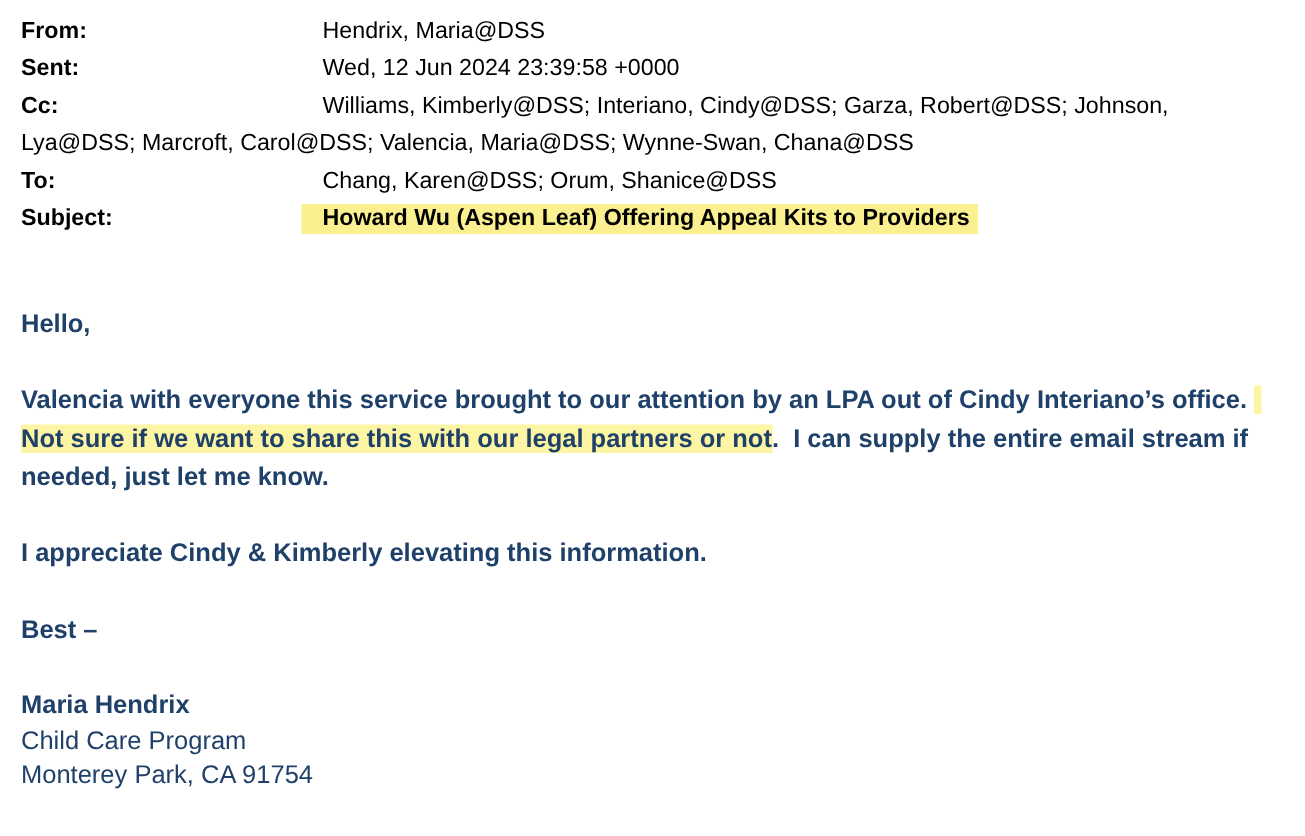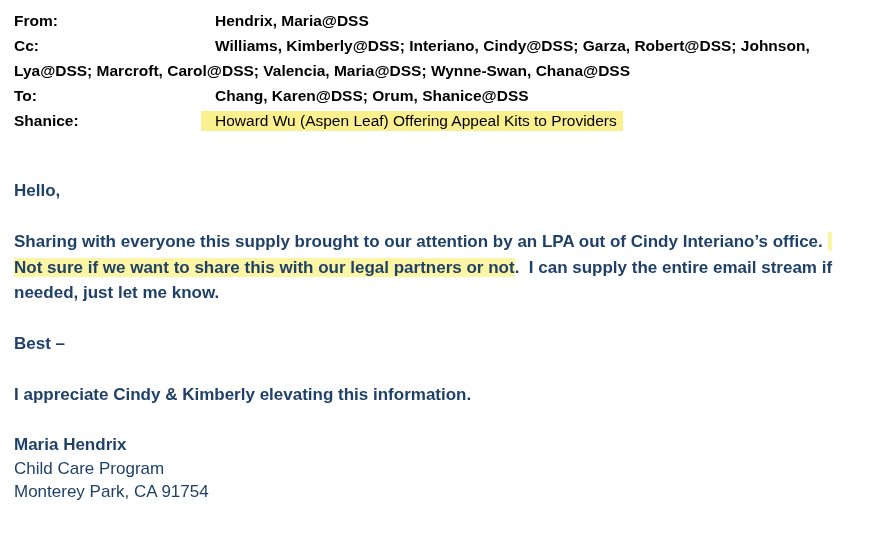--- a/index.html
+++ b/index.html
@@ -9,22 +9,22 @@
     background: #ffffff;
     font-family: "Liberation Sans", sans-serif;
     overflow: hidden;
   }
   .page { padding: 8px 10px 0 14px; width: 846px; }
 
   
   .headers { color: var(--header-color, #000); }
   .hrow { position: relative; font-size: 15.5px; line-height: 25px; }
   .hlabel { position: absolute; left: 0; top: 0; font-weight: 700; }
-  .hvalue { white-space: pre-wrap; text-indent: 201px; font-weight: bold; }
-  .hvalue.subject { text-indent: 187px; font-weight: 400; }
+  .hvalue { white-space: pre-wrap; text-indent: 201px; }
+  .hvalue.subject { text-indent: 187px; font-weight: 700; }
   .subj-hl { background: var(--subject-hl, #faf08f); padding: 1px 6px 2px 14px; }
 
   
   .body-block { margin-top: 45px; }
   .para {
     margin: 0 0 25.5px 0;
     font-size: 17px;
     line-height: 25.5px;
     color: var(--body-color, #1f4169);
     white-space: pre-wrap;
@@ -45,37 +45,41 @@
 </head>
 <body>
 
 <div class="page">
   <div class="headers">
       <div class="hrow">
         <span class="hlabel">From:</span>
         <div class="hvalue">Hendrix, Maria@DSS</div>
       </div>
       <div class="hrow">
+        <span class="hlabel">Sent:</span>
+        <div class="hvalue">Wed, 12 Jun 2024 23:39:58 +0000</div>
+      </div>
+      <div class="hrow">
         <span class="hlabel">Cc:</span>
         <div class="hvalue">Williams, Kimberly@DSS; Interiano, Cindy@DSS; Garza, Robert@DSS; Johnson,
 Lya@DSS; Marcroft, Carol@DSS; Valencia, Maria@DSS; Wynne-Swan, Chana@DSS</div>
       </div>
       <div class="hrow">
         <span class="hlabel">To:</span>
         <div class="hvalue">Chang, Karen@DSS; Orum, Shanice@DSS</div>
       </div>
       <div class="hrow">
-        <span class="hlabel">Shanice:</span>
+        <span class="hlabel">Subject:</span>
         <div class="hvalue subject"><span class="subj-hl">Howard Wu (Aspen Leaf) Offering Appeal Kits to Providers</span></div>
       </div>
     </div>
   <div class="body-block">
       <p class="para"><span>Hello,</span></p>
-      <p class="para"><span>Sharing with everyone this supply brought to our attention by an LPA out of Cindy Interiano’s office. </span><span class="hl"> Not sure if we want to share this with our legal partners or not</span><span>.  I can supply the entire email stream if needed, just let me know.</span></p>
+      <p class="para"><span>Valencia with everyone this service brought to our attention by an LPA out of Cindy Interiano’s office. </span><span class="hl"> Not sure if we want to share this with our legal partners or not</span><span>.  I can supply the entire email stream if needed, just let me know.</span></p>
+      <p class="para"><span>I appreciate Cindy &amp; Kimberly elevating this information.</span></p>
       <p class="para"><span>Best –</span></p>
-      <p class="para"><span>I appreciate Cindy &amp; Kimberly elevating this information.</span></p>
     </div>
   <div class="signature">
       <div class="sig-line sig-name">Maria Hendrix</div>
       <div class="sig-line">Child Care Program</div>
       <div class="sig-line">Monterey Park, CA 91754</div>
     </div>
 </div>
 
 </body></html>

